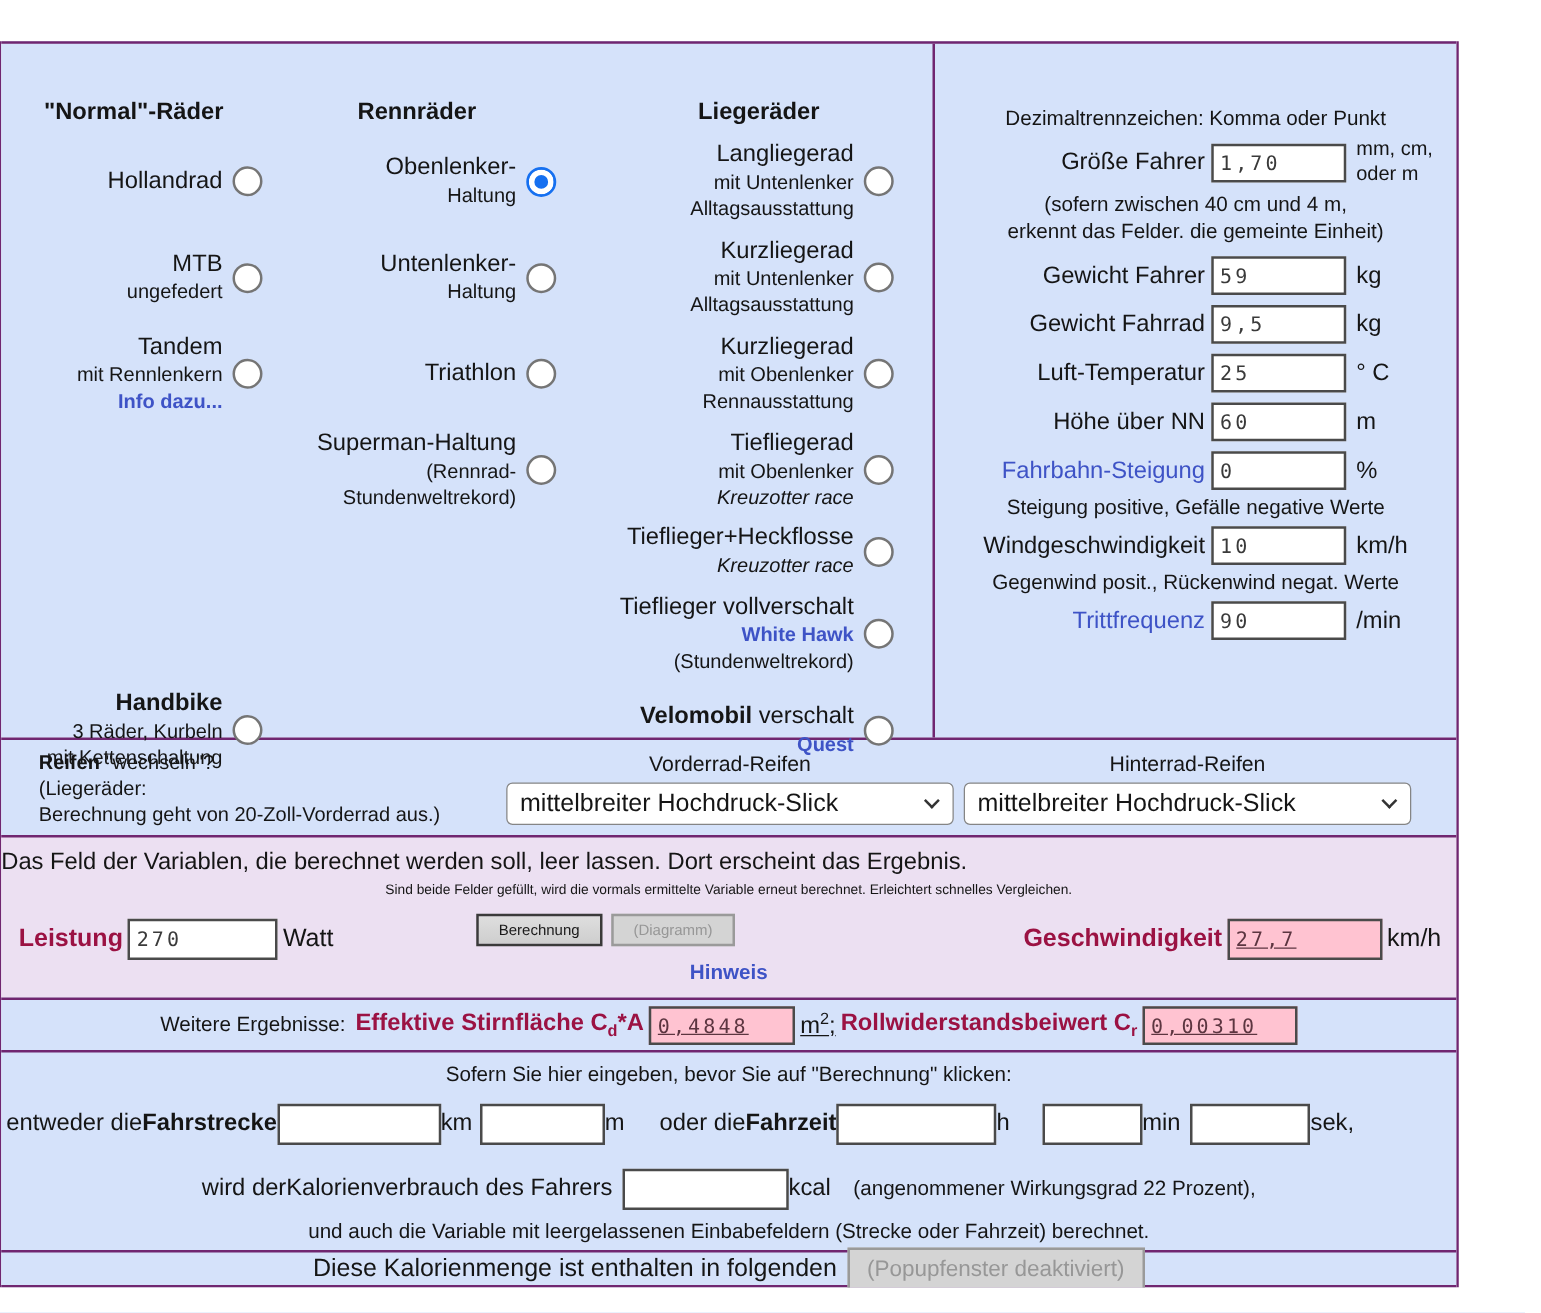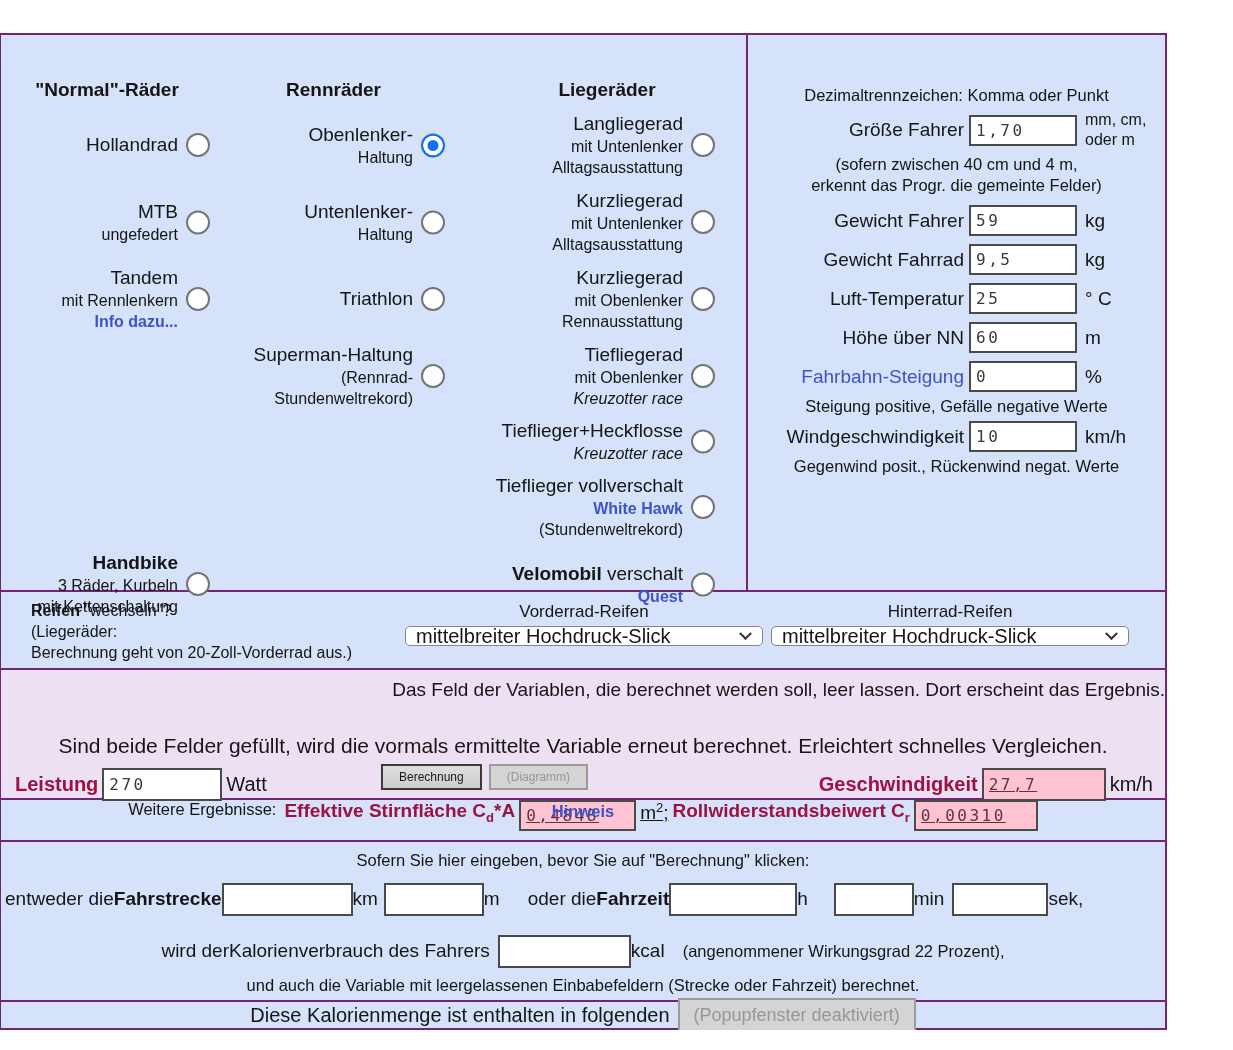--- a/index.html
+++ b/index.html
@@ -50,42 +50,42 @@
   .tin{width:108px;height:31px;border:2px solid #4a4a4a;background:#fff;
        font-family:"DejaVu Sans Mono",monospace;font-size:16px;letter-spacing:2.5px;
        color:#3a3a3a;padding:0 5px;}
   .tin.pink{background:var(--pink-field);color:#5c3540;text-decoration:underline;}
 
   
   .tires{height:78px;display:flex;align-items:flex-start;padding-top:8px;}
   .tire-info{width:402px;padding-left:30px;font-size:16px;line-height:21px;}
   .tire-group{width:362px;display:flex;flex-direction:column;align-items:center;margin-right:4px;}
   .tire-top-label{font-size:17px;line-height:23px;}
-  .selectbox{width:358px;height:20px;margin-top:3px;background:#fff;border:1px solid #858585;border-radius:5px;
+  .selectbox{width:358px;height:34px;margin-top:3px;background:#fff;border:1px solid #858585;border-radius:5px;
              display:flex;align-items:center;justify-content:space-between;padding:0 12px 0 10px;font-size:20px;white-space:nowrap;}
   .chev{width:9px;height:9px;border-right:2px solid #333;border-bottom:2px solid #333;transform:rotate(45deg) translate(-2px,-2px);}
 
   
   .vars{background:var(--bg-pink);height:130px;padding-top:8px;}
-  .v1{text-align:right;font-size:19px;line-height:24px;}
-  .v2{text-align:center;font-size:21px;line-height:21px;margin-top:33px;}
+  .v1{text-align:left;font-size:19px;line-height:24px;}
+  .v2{text-align:center;font-size:11px;line-height:21px;}
   .controls{position:relative;height:72px;}
   .grp{position:absolute;display:flex;align-items:center;gap:4px;}
   .leistung{left:14px;top:12px;}
   .geschw{right:12px;top:12px;}
   .mlab{color:var(--maroon);font-weight:bold;font-size:20px;white-space:nowrap;}
   .wunit{font-size:20px;}
   .btns{position:absolute;left:380px;top:8px;display:flex;gap:7px;}
   .btn{font-size:12px;padding:4px 16px;background:linear-gradient(#dedede,#cecece);
        border:2px solid #3a3a3a;color:#1a1a1a;font-family:"Liberation Sans",sans-serif;}
   .btn.disabled{background:#d4d4d4;color:#979797;border:2px solid #9a9a9a;}
   .hinweis{position:absolute;left:0;right:0;top:46px;text-align:center;font-size:16.5px;font-weight:bold;color:var(--blue);}
 
   
-  .results{height:42px;display:flex;justify-content:center;gap:4px;white-space:nowrap;}
+  .results{height:42px;display:flex;align-items:center;justify-content:center;gap:4px;white-space:nowrap;}
   .res-pre{font-size:16.5px;margin-right:4px;}
   .res-lab{color:var(--maroon);font-weight:bold;font-size:19px;}
   .res-lab sub{font-size:13px;}
   .res-unit{font-size:19px;text-decoration:underline;}
   .res-unit sup{font-size:13px;}
   .tin.res1{width:117px;} .tin.res2{width:124px;}
 
   
   .dist{height:160px;padding-top:8px;}
   .d1{text-align:center;font-size:16.5px;line-height:21px;}
@@ -235,21 +235,21 @@
       <div class="p-row" style="min-height:48px;">
         <div class="lab">Größe Fahrer</div>
         <input class="tin" value="1,70" style="">
         <div class="unit2">
           <div>mm, cm,</div>
           <div>oder m</div>
         </div>
       </div>
 
       <div class="p-note">(sofern zwischen 40 cm und 4 m,</div>
-      <div class="p-note" style="margin-bottom:5px;">erkennt das Progr. die gemeinte Felder)</div>
+      <div class="p-note" style="margin-bottom:5px;">erkennt das Felder. die gemeinte Einheit)</div>
 
       <div class="p-row">
         <div class="lab">Gewicht Fahrer</div>
         <input class="tin" value="59" style="">
         <div class="unit">kg</div>
       </div>
       <div class="p-row">
         <div class="lab">Gewicht Fahrrad</div>
         <input class="tin" value="9,5" style="">
         <div class="unit">kg</div>
@@ -269,20 +269,25 @@
         <input class="tin" value="0" style="">
         <div class="unit">%</div>
       </div>
       <div class="p-note">Steigung positive, Gefälle negative Werte</div>
       <div class="p-row">
         <div class="lab">Windgeschwindigkeit</div>
         <input class="tin" value="10" style="">
         <div class="unit">km/h</div>
       </div>
       <div class="p-note">Gegenwind posit., Rückenwind negat. Werte</div>
+      <div class="p-row">
+        <div class="lab link-lab">Trittfrequenz</div>
+        <input class="tin" value="90" style="">
+        <div class="unit">/min</div>
+      </div>
     </div>
   </div>
 
   <div class="sec tires">
     <div class="tire-info">
       <div><span class="b">Reifen</span><span> "wechseln"?</span></div>
       <div>(Liegeräder:</div>
       <div>Berechnung geht von 20-Zoll-Vorderrad aus.)</div>
     </div>
     <div class="tire-group">

